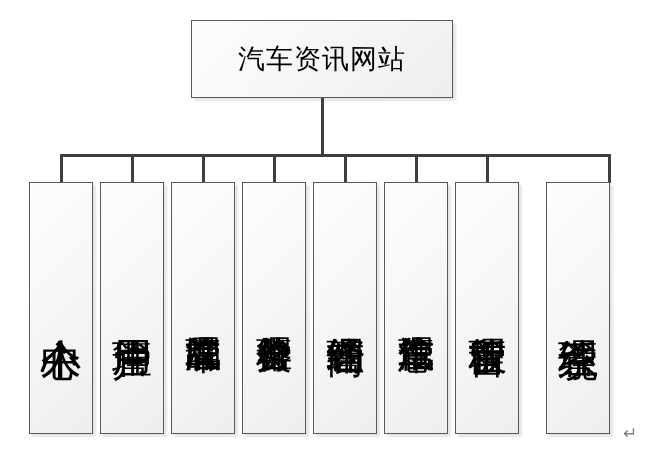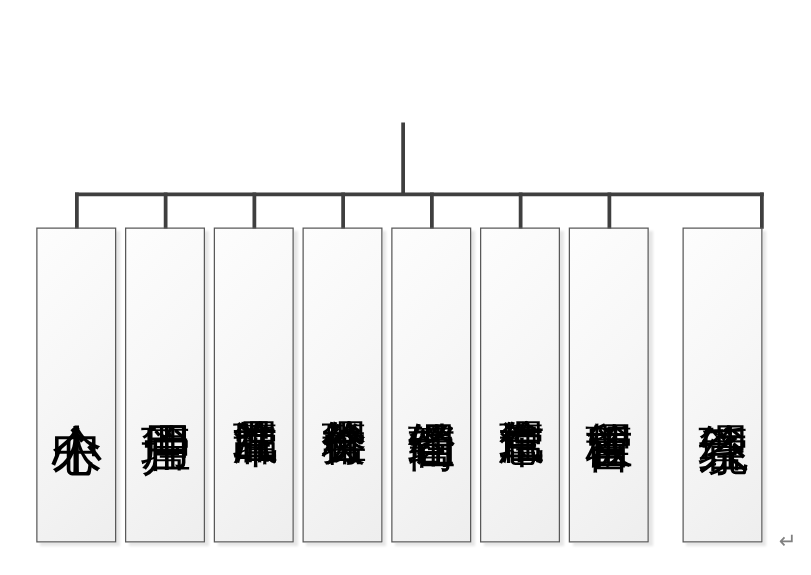--- a/index.html
+++ b/index.html
@@ -95,20 +95,23 @@
     font-size: 17px;
     color: #808080;
     line-height: 1;
   }
 </style>
 </head>
 <body>
 
 <div id="canvas">
 
+  <div class="node root-node">
+    <span class="root-label">汽车资讯网站</span>
+  </div>
 
   <div class="conn conn-v-root"></div>
   <div class="conn conn-bus"></div>
 
   <div class="conn conn-drop" style="left:60px;"></div>
   <div class="conn conn-drop" style="left:131px;"></div>
   <div class="conn conn-drop" style="left:202px;"></div>
   <div class="conn conn-drop" style="left:273px;"></div>
   <div class="conn conn-drop" style="left:344px;"></div>
   <div class="conn conn-drop" style="left:415px;"></div>

